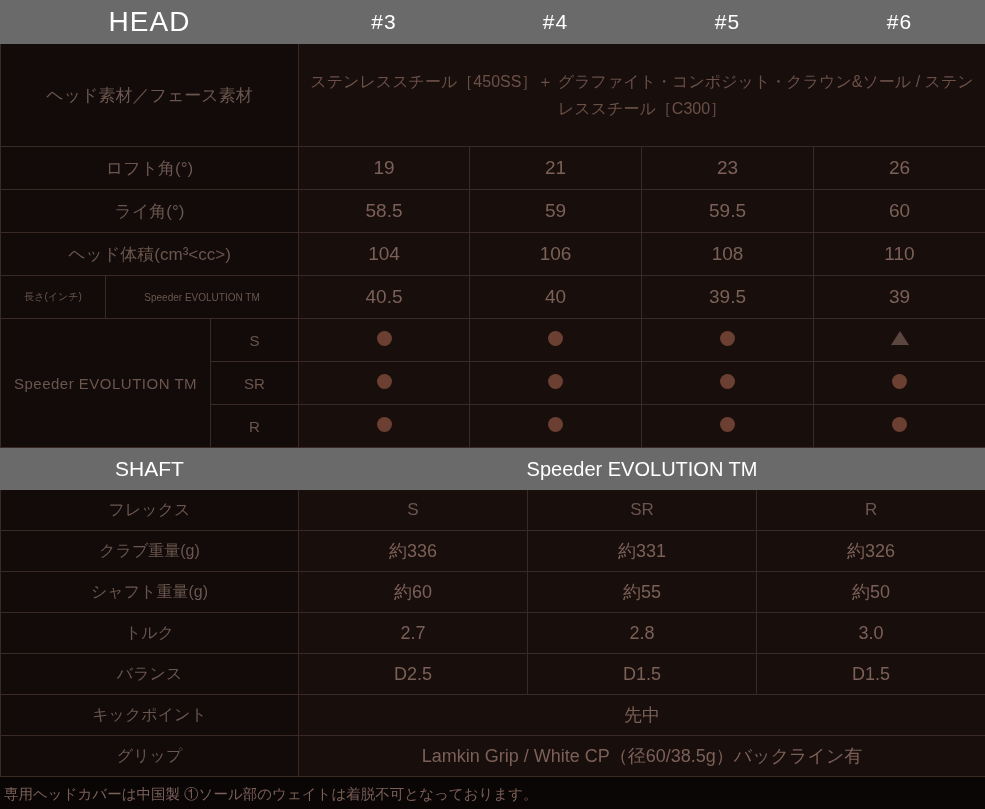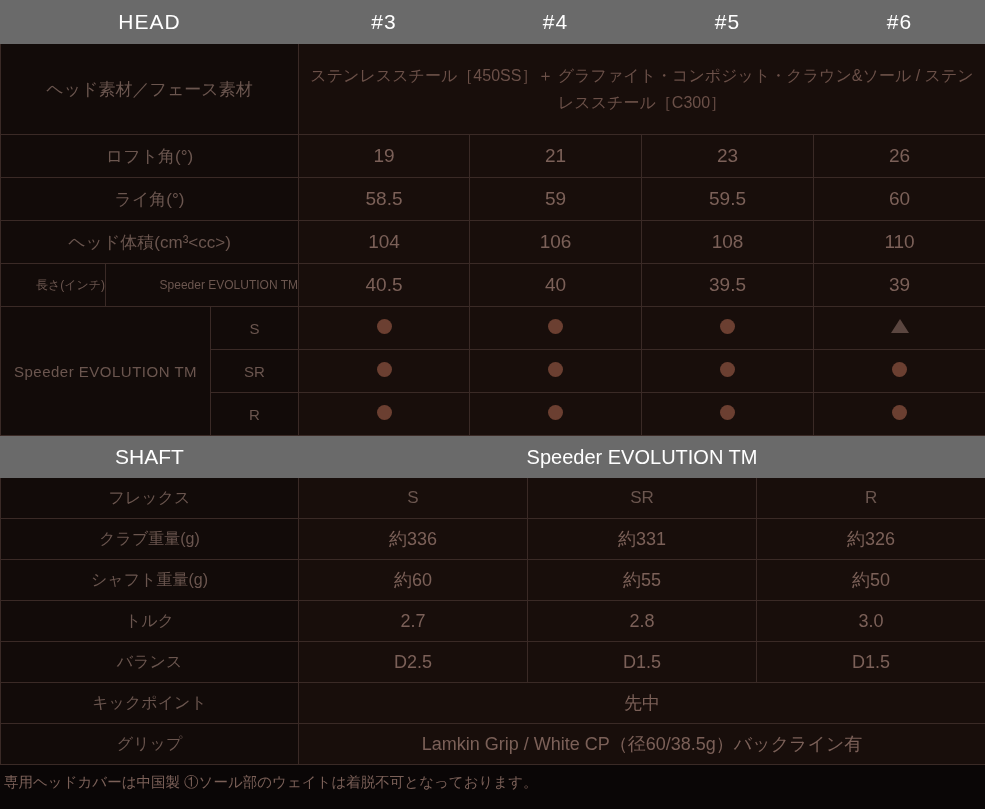--- a/index.html
+++ b/index.html
@@ -36,48 +36,47 @@
   
   .hdr-row td {
     background: #6a6a6a;
     color: #ffffff;
     height: 42px;
     font-size: 21px;
     letter-spacing: 1px;
     border: 1px solid #6a6a6a;
   }
   .hdr-row td.hdr-label {
-    font-size: 21px;
+    font-size: 28px;
   }
 
   
   .spec-label {
     background: #120b09;
     color: #6b564f;
     font-size: 17px;
     height: 42px;
     margin-left: 20px;
   }
   .spec-label.small {
-    font-size: 12px;
-    text-align: right;
+    font-size: 10px;
   }
   .spec-val {
     background: #180e0b;
     color: #7b6058;
     font-size: 19px;
     height: 42px;
   }
   .material-cell {
     background: #180e0b;
     color: #6b5048;
     font-size: 16px;
     line-height: 1.7;
     height: 78px;
-    padding: 6px 10px;
+    padding: 12px 10px;
   }
   .flexname {
     background: #120b09;
     color: #6b564f;
     font-size: 15px;
     height: 42px;
   }
   .dot {
     display: inline-block;
     width: 15px;

